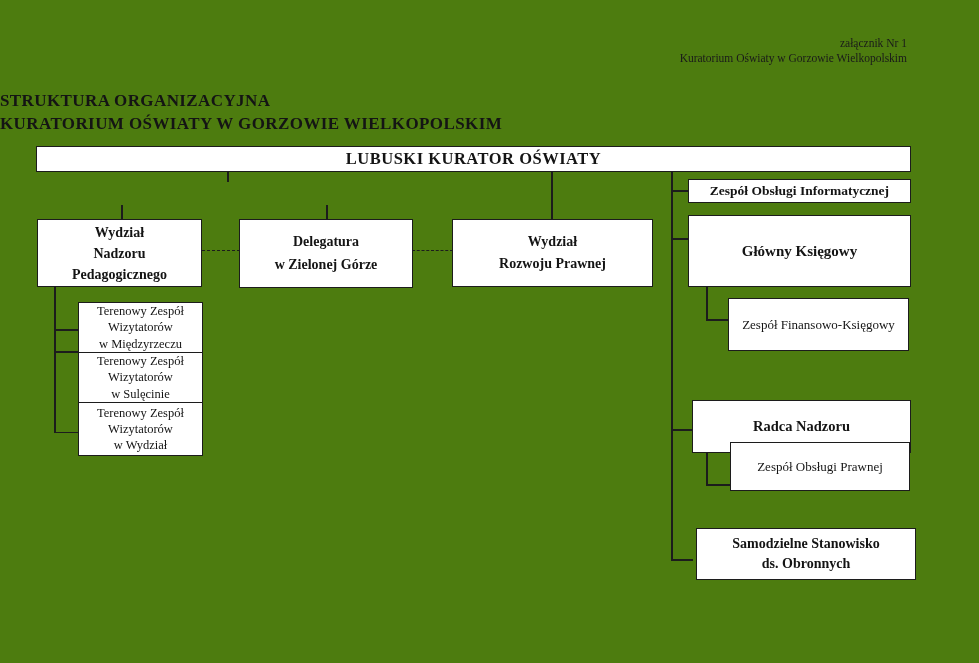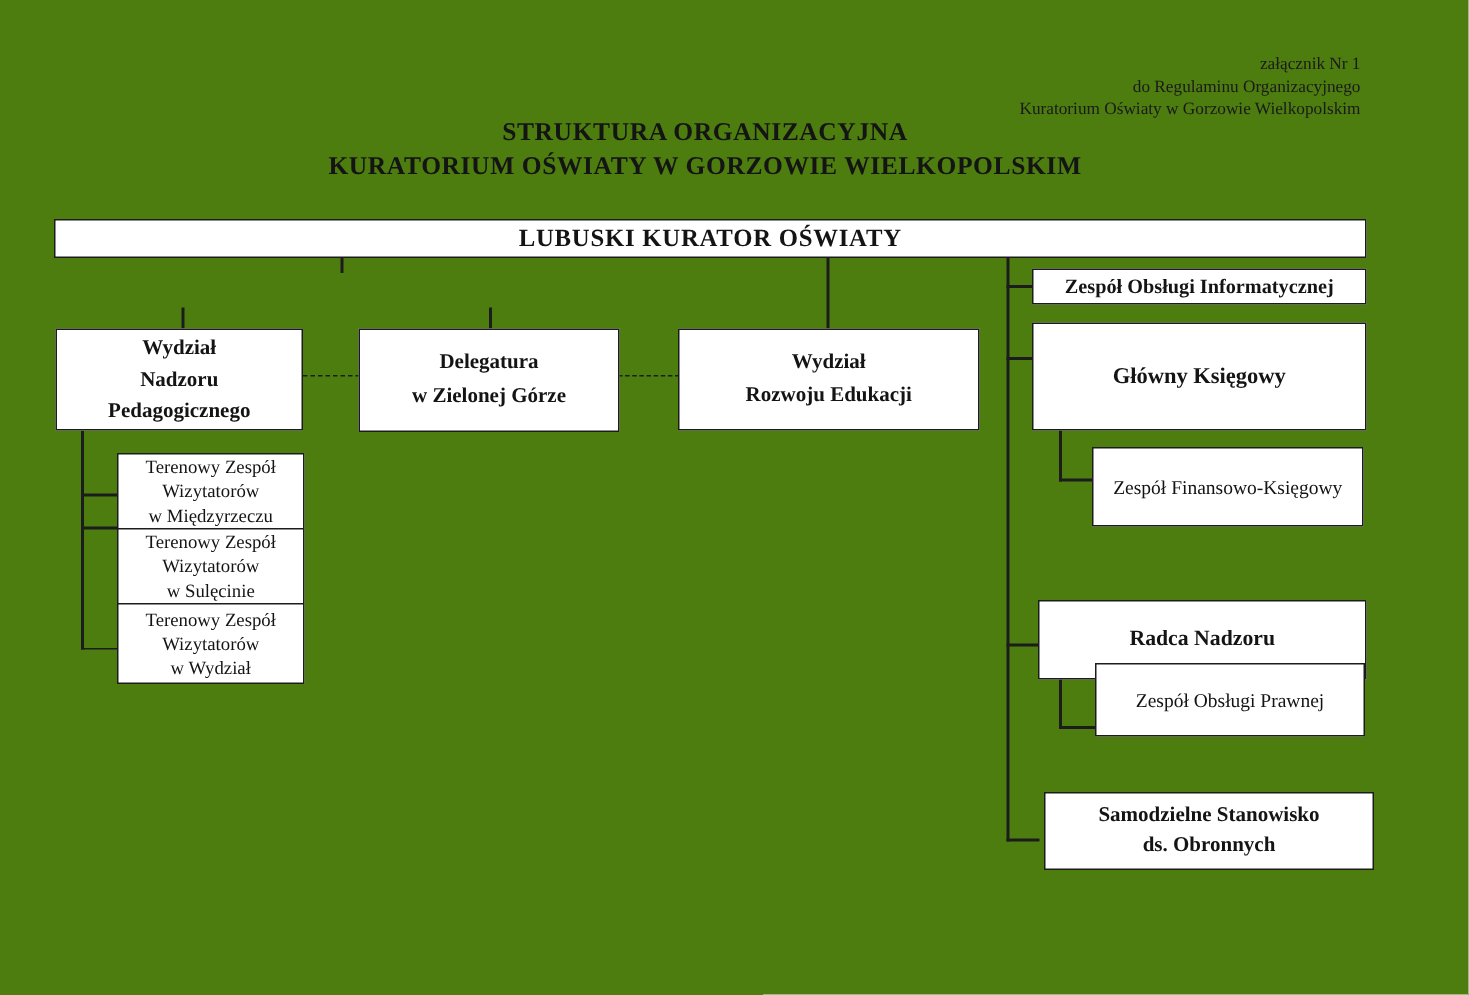--- a/index.html
+++ b/index.html
@@ -8,21 +8,21 @@
     background:#4d7c0f; overflow:hidden;
     font-family:"Liberation Serif","DejaVu Serif",serif;
     color:#141414;
   }
   .annotation {
     position:absolute; top:36px; right:72px; text-align:right;
     font-size:11.5px; line-height:15px; color:#1a1a1a;
   }
   .annotation span { display:block; }
   .doc-title {
-    position:absolute; top:77px; left:0; width:940px; text-align:center;
+    position:absolute; top:90px; left:0; width:940px; 
     font-weight:bold; font-size:17px; line-height:22.5px; letter-spacing:0.4px;
   }
   .doc-title span { display:block; }
   .box {
     position:absolute; box-sizing:border-box; background:#ffffff;
     border:1.7px solid #1c1c1c;
     display:flex; flex-direction:column; align-items:center; justify-content:center;
     text-align:center;
   }
   .box span { display:block; }
@@ -30,21 +30,20 @@
   .cline { position:absolute; background:#1c1c1c; }
   .dline { position:absolute; height:0; border-top:1.8px dashed #1c1c1c; }
 </style>
 </head>
 <body>
 
 <div class="page">
 
   <div class="annotation">
     <span>załącznik Nr 1</span>
-    <span>do Regulaminu Organizacyjnego</span>
     <span>Kuratorium Oświaty w Gorzowie Wielkopolskim</span>
   </div>
 
   <div class="doc-title">
     <span>STRUKTURA ORGANIZACYJNA</span>
     <span>KURATORIUM OŚWIATY W GORZOWIE WIELKOPOLSKIM</span>
   </div>
 
   <div class="cline" style="left:227px;top:171px;width:1.7px;height:11px"></div>
   <div class="cline" style="left:121px;top:205px;width:1.7px;height:14px"></div>
@@ -81,21 +80,21 @@
     <span>Pedagogicznego</span>
   </div>
 
   <div class="box bold" style="left:239px;top:219px;width:174px;height:69px;font-size:14px;line-height:1.6">
     <span>Delegatura</span>
     <span>w Zielonej Górze</span>
   </div>
 
   <div class="box bold" style="left:452px;top:219px;width:201px;height:68px;font-size:14px;line-height:1.6">
     <span>Wydział</span>
-    <span>Rozwoju Edukacji</span>
+    <span>Rozwoju Prawnej</span>
   </div>
 
   <div class="box" style="left:78px;top:302px;width:125px;height:51px;font-size:12.5px;line-height:1.3">
     <span>Terenowy Zespół</span>
     <span>Wizytatorów</span>
     <span>w Międzyrzeczu</span>
   </div>
 
   <div class="box" style="left:78px;top:351.5px;width:125px;height:52px;font-size:12.5px;line-height:1.3">
     <span>Terenowy Zespół</span>

